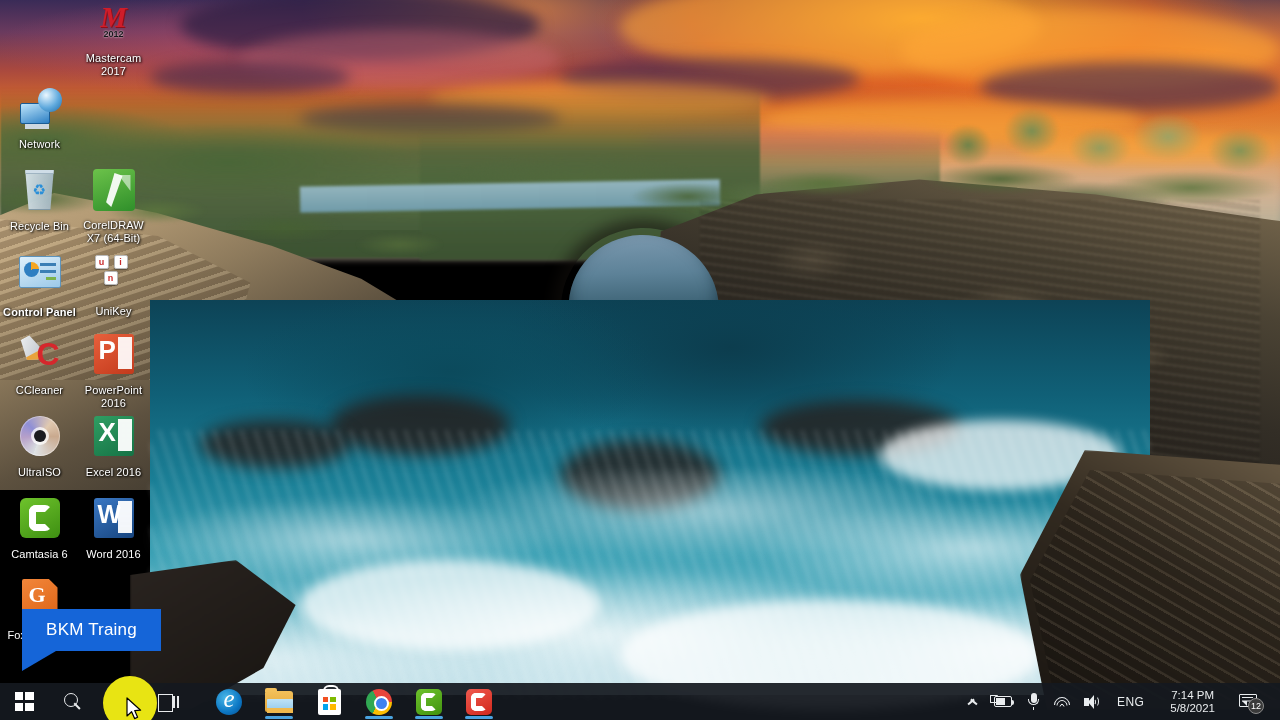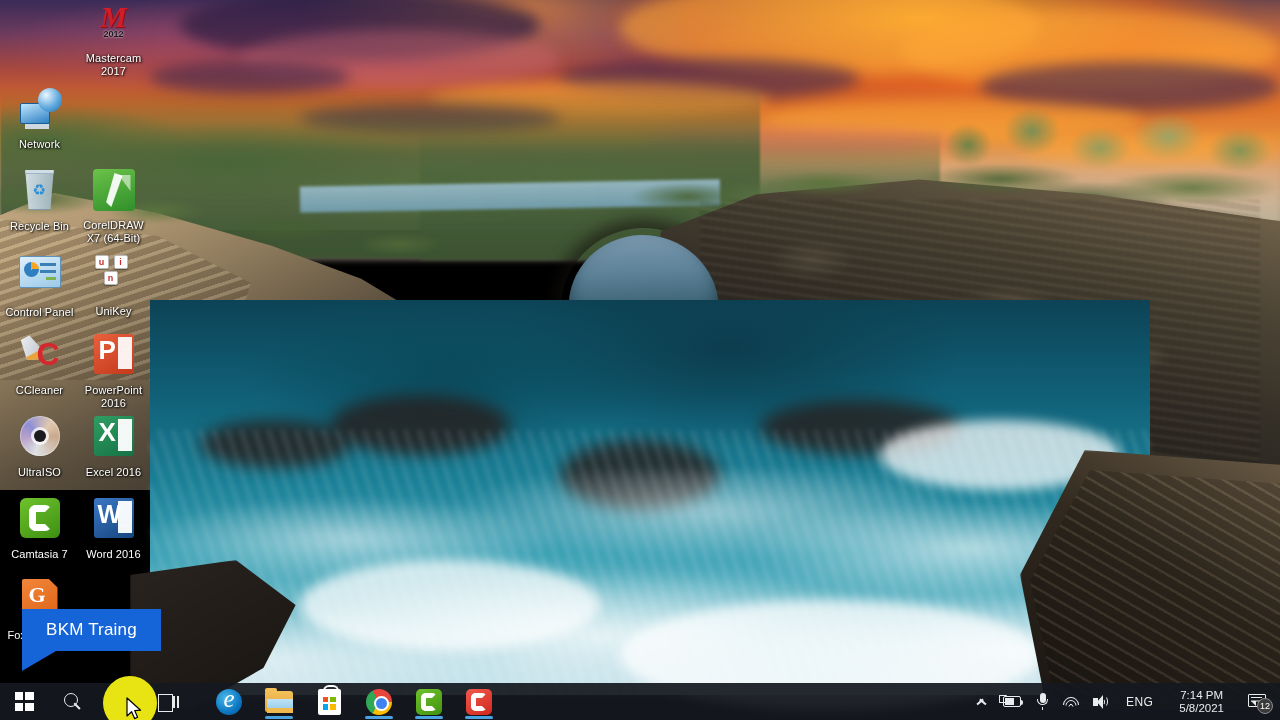--- a/index.html
+++ b/index.html
@@ -482,21 +482,21 @@
         </div>
       <div class="lbl">Recycle Bin</div>
     </div>
     <div class="ic" style="left:76px;top:166px;">
       <div class="glyph">
           <div class="i-corel"></div>
         </div>
       <div class="lbl">CorelDRAW X7 (64-Bit)</div>
     </div>
 
-    <div class="ic" style="left:2px;top:248px;">
+    <div class="ic" style="left:2px;top:248px;font-weight:bold;">
       <div class="glyph">
           <div class="i-cpanel">
             <span class="pie"></span>
             <span class="b1"></span>
             <span class="b2"></span>
             <span class="b3"></span>
           </div>
         </div>
       <div class="lbl">Control Panel</div>
     </div>
@@ -543,21 +543,21 @@
             <span class="grid"></span>
           </div>
       </div>
       <div class="lbl">Excel 2016</div>
     </div>
 
     <div class="ic" style="left:2px;top:494px;">
       <div class="glyph">
           <div class="i-cam"></div>
         </div>
-      <div class="lbl">Camtasia 7</div>
+      <div class="lbl">Camtasia 6</div>
     </div>
     <div class="ic" style="left:76px;top:494px;">
       <div class="glyph">
         <div class="i-word">
             <span class="w">W</span>
             <span class="ln"></span>
           </div>
       </div>
       <div class="lbl">Word 2016</div>
     </div>
@@ -676,21 +676,21 @@
             <span class="w2"></span>
           </span>
       </div>
       <div class="tr tr-lang">ENG</div>
       <div class="tr">
         <div class="tr-clock">
           <div>7:14 PM</div>
           <div>5/8/2021</div>
         </div>
       </div>
-      <div class="tr" style="padding-right:14px">
+      <div class="tr" style="padding-right:23px">
         <span class="ic-notif">
           <span class="bx"></span>
             <span class="l"></span>
           <span class="badge">12</span>
         </span>
       </div>
     </div>
   </div>
 
   <svg id="cursor" width="18" height="26" viewBox="0 0 18 26">

